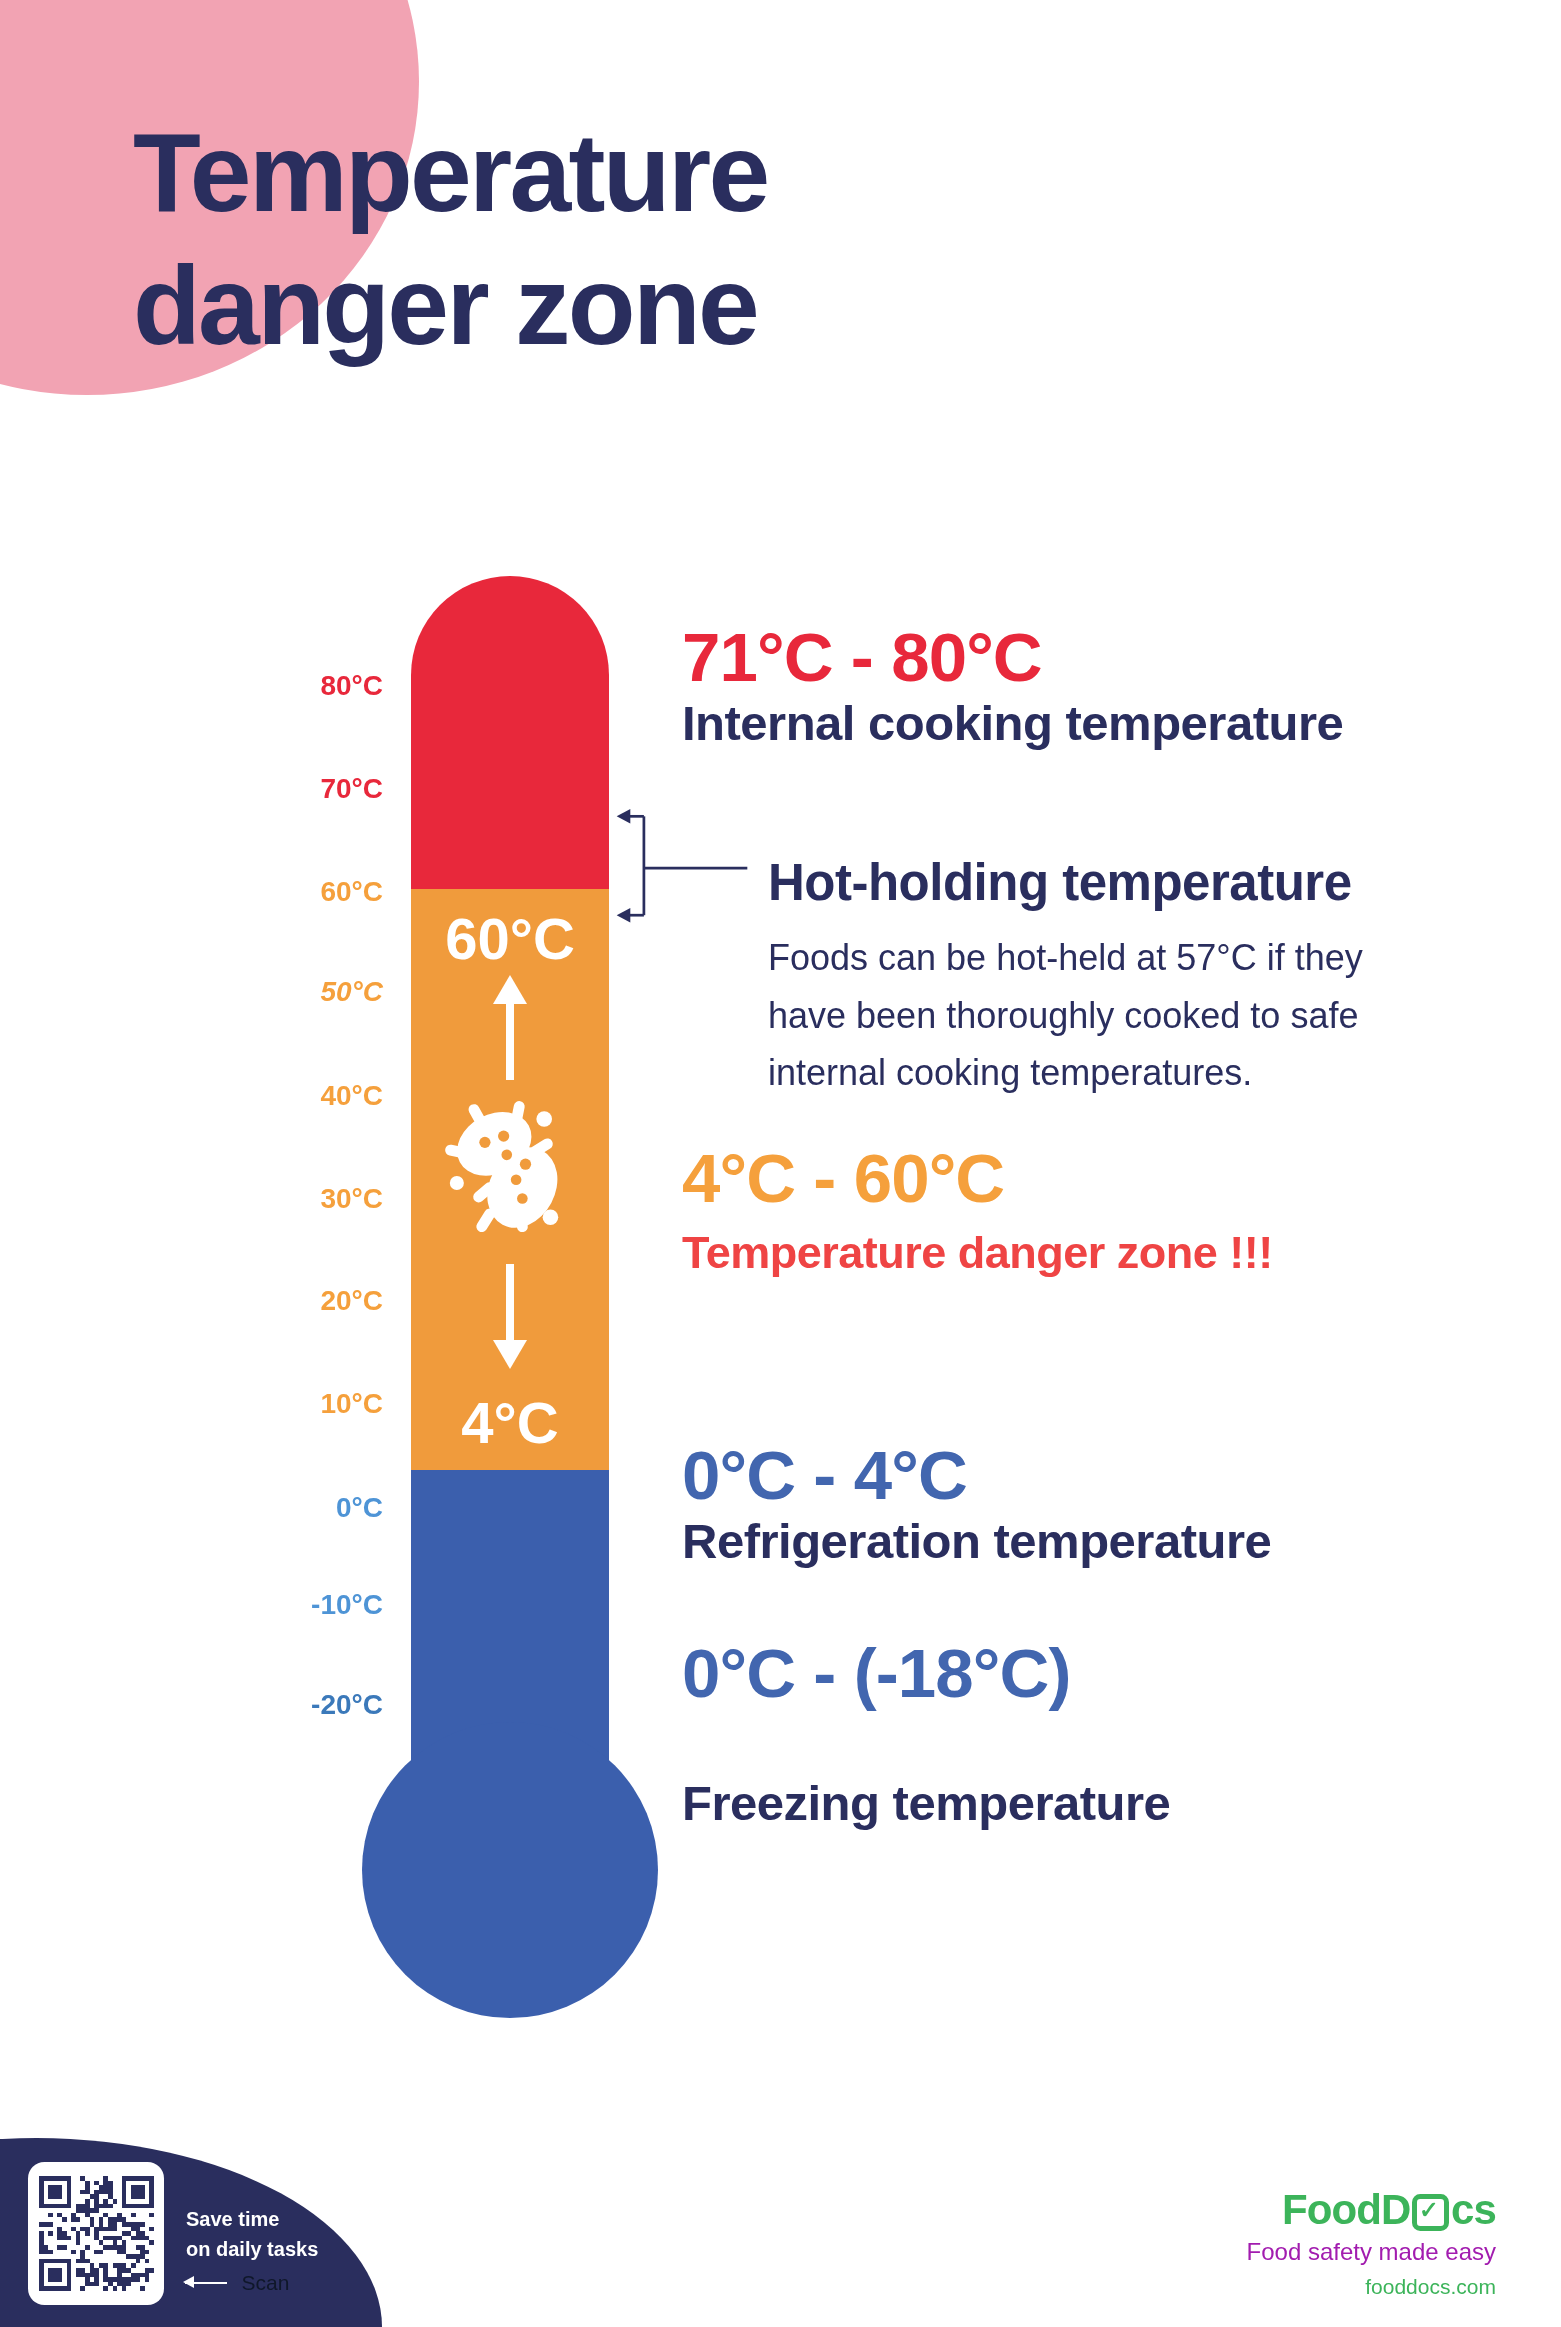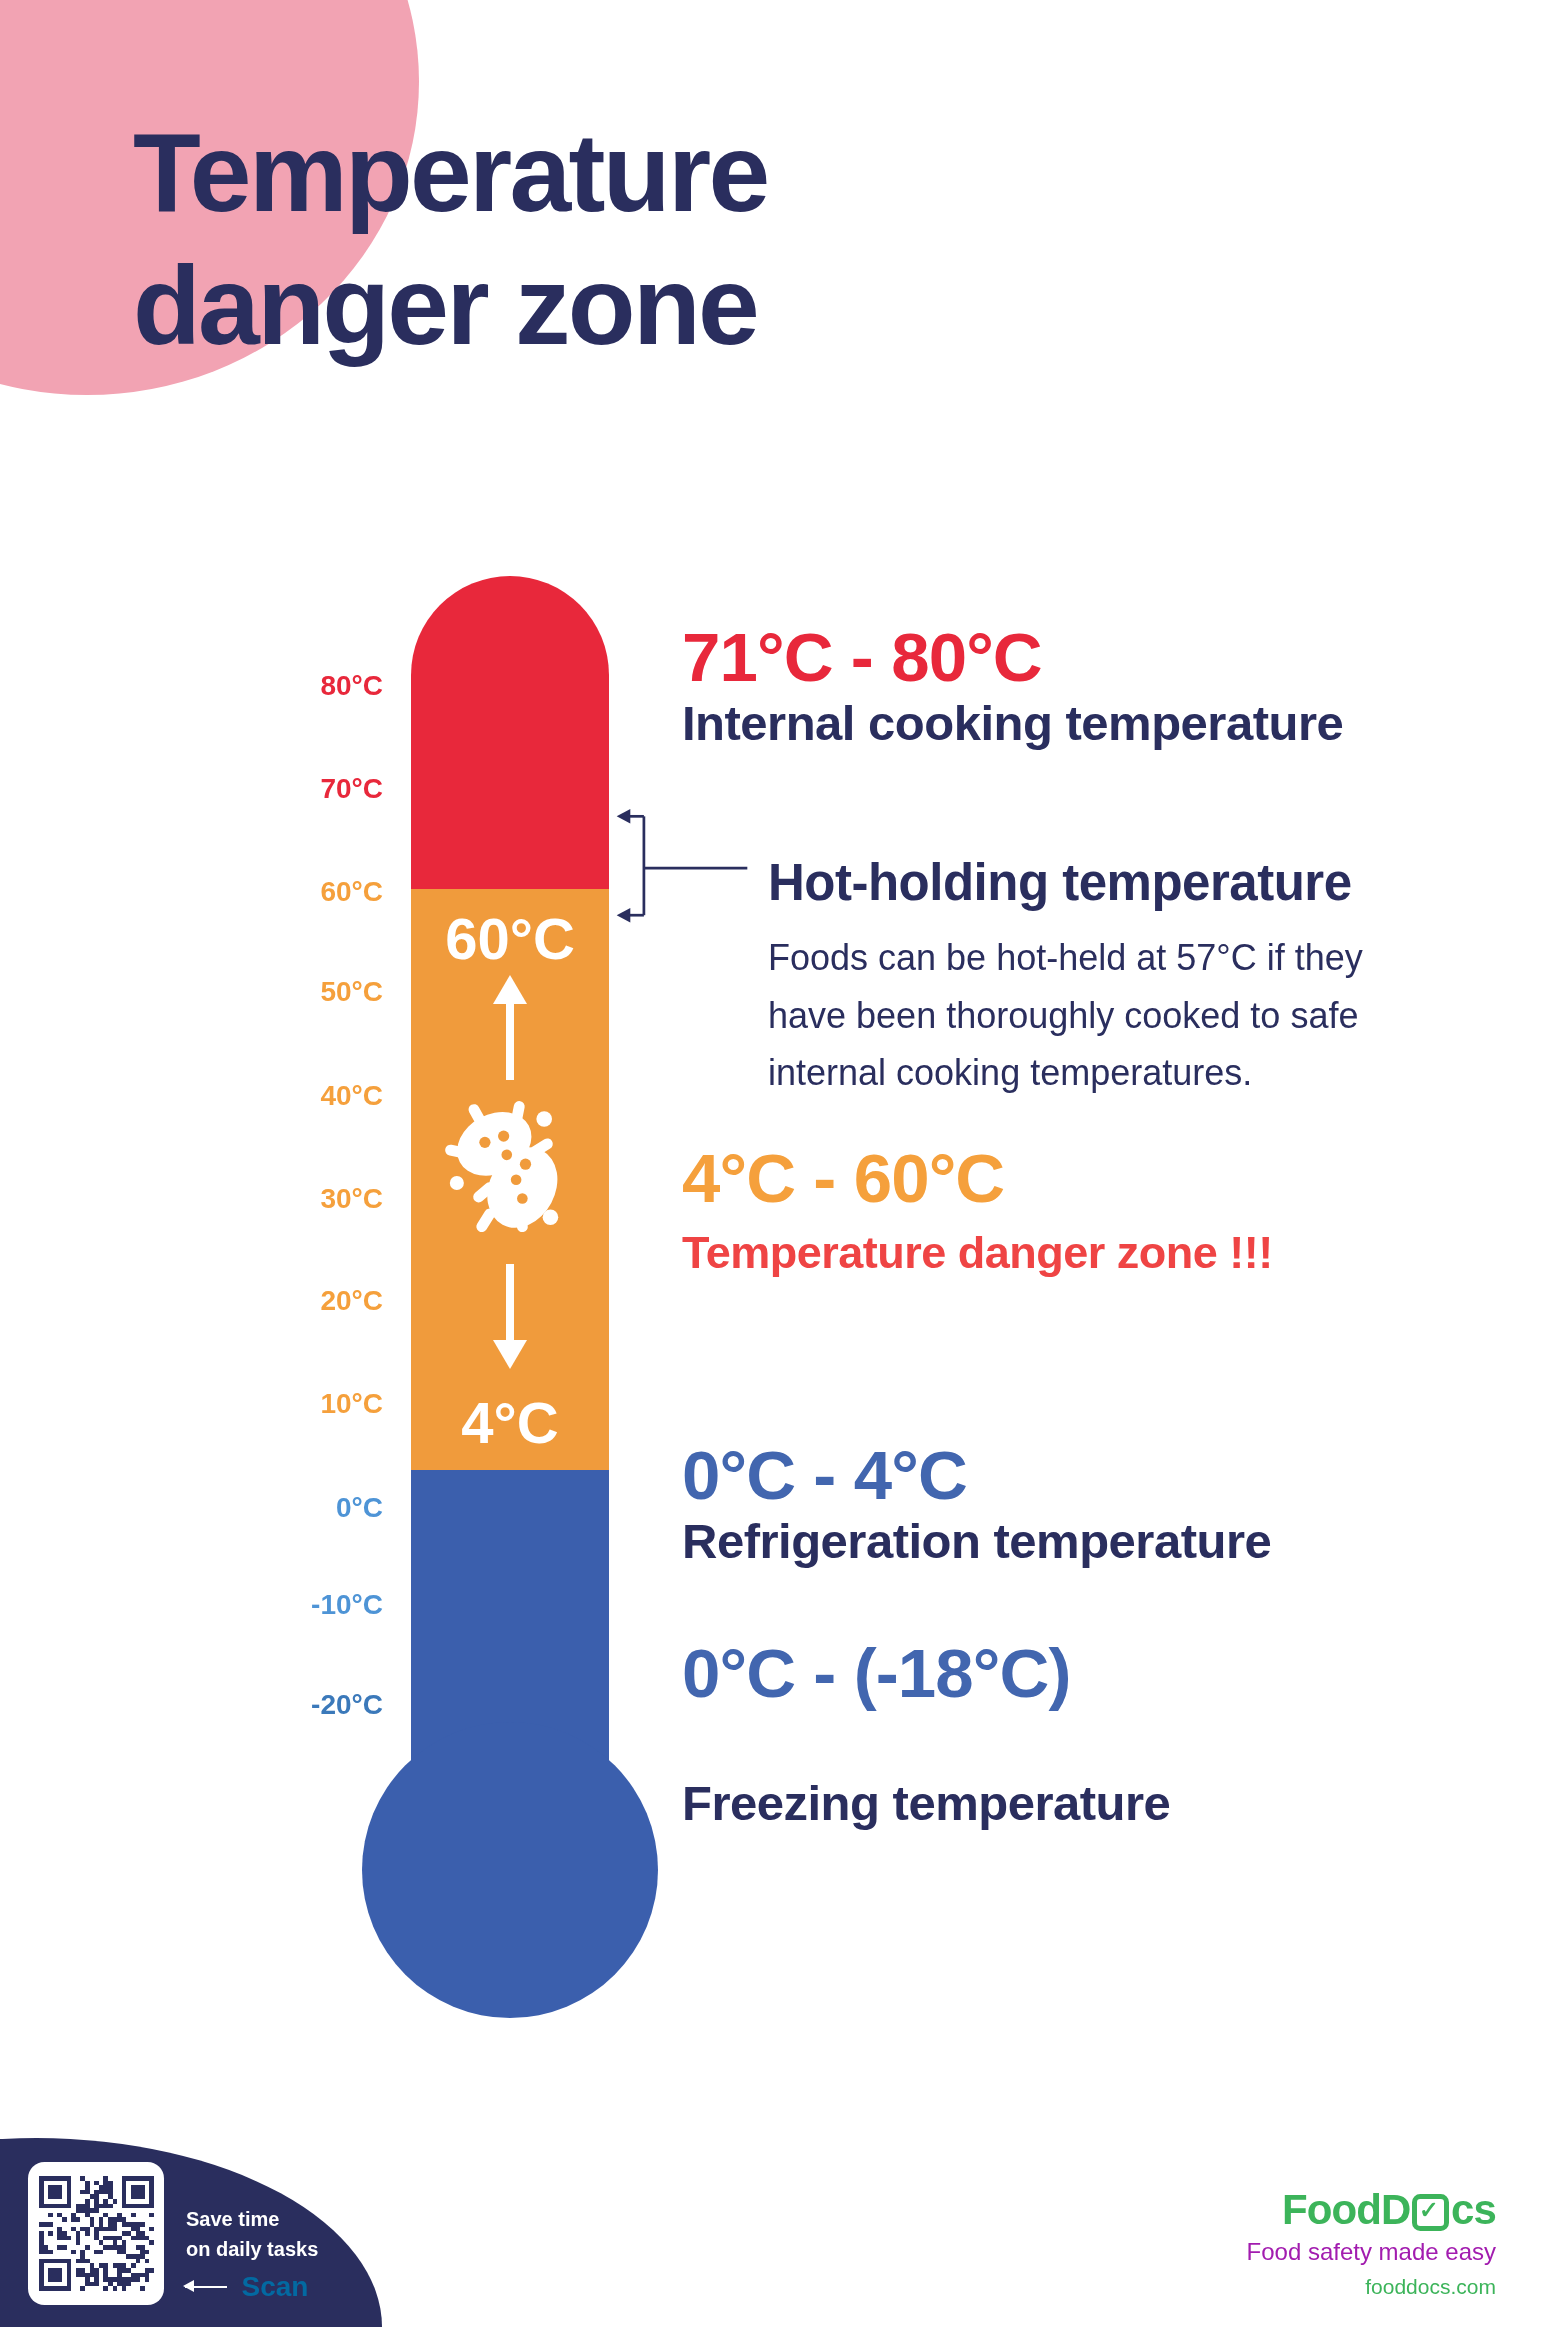--- a/index.html
+++ b/index.html
@@ -54,21 +54,21 @@
   #bracket{left:600px;top:800px;width:164px;height:127px;}
 
   
   #footer-blob{left:-309px;top:2138px;width:691px;height:378px;border-radius:50%;background:#2A2E5E;}
   #qr-card{left:28px;top:2162px;width:136px;height:143px;background:#fff;border-radius:16.4px;}
   #qr-card svg{position:absolute;left:11px;top:13.6px;width:115px;height:115px;}
   #qr-caption{left:186px;top:2204px;color:#fff;font-weight:800;font-size:20px;line-height:1.5;}
   #scan-row{left:185px;top:2271px;display:flex;align-items:center;gap:14.5px;}
   #scan-arrow{position:relative;width:42px;height:2.7px;background:#fff;display:inline-block;}
   #scan-arrow:before{content:"";position:absolute;left:-1.8px;top:-5.5px;border-top:6.4px solid transparent;border-bottom:6.4px solid transparent;border-right:11px solid #fff;width:0;height:0;}
-  #scan-label{color:#0369a1;font-weight:700;font-size:28px;}
+  #scan-label{color:#0f172a;font-weight:400;font-size:21px;}
 
   #brand{right:65px;top:2186px;display:flex;align-items:center;color:#3CB45A;font-weight:800;font-size:42px;letter-spacing:-0.9px;}
   #brand-check{display:inline-block;width:27px;height:27px;border:5.5px solid #3CB45A;border-radius:8.2px;margin:5.5px 1.8px 0 1.8px;position:relative;}
   #brand-check:after{content:"\2713";position:absolute;left:1.8px;top:-3.6px;font-size:23.6px;font-weight:900;color:#3CB45A;}
   #brand-tagline{right:65px;top:2238px;color:#a21caf;font-size:24px;font-weight:400;}
   #brand-site{right:65px;top:2275px;color:#3CB45A;font-size:21px;font-weight:400;}
 </style>
 </head>
 <body>
 
@@ -118,21 +118,21 @@
         <circle cx="46" cy="39" r="3.4"></circle>
       <circle cx="58" cy="45" r="3.6"></circle>
         <circle cx="52" cy="55" r="3.4"></circle>
         <circle cx="56" cy="67" r="3.4"></circle>
     </g>
   </svg>
 
   <div class="scale-label c-red" style="top:668px;">80°C</div>
   <div class="scale-label c-red" style="top:771px;text-align:right;">70°C</div>
   <div class="scale-label c-orange" style="top:874px;">60°C</div>
-  <div class="scale-label c-orange" style="top:974px;">50°C</div>
+  <div class="scale-label c-orange" style="top:974px;font-style:italic;">50°C</div>
   <div class="scale-label c-orange" style="top:1078px;">40°C</div>
   <div class="scale-label c-orange" style="top:1181px;">30°C</div>
   <div class="scale-label c-orange" style="top:1283px;">20°C</div>
   <div class="scale-label c-orange" style="top:1386px;">10°C</div>
   <div class="scale-label c-lblue" style="top:1490px;">0°C</div>
   <div class="scale-label c-lblue" style="top:1587px;">-10°C</div>
   <div class="scale-label c-sblue" style="top:1687px;">-20°C</div>
 
   <svg class="abs" id="bracket" viewBox="0 0 180 140">
     <g stroke="#2A2E5E" stroke-width="3" fill="none">

